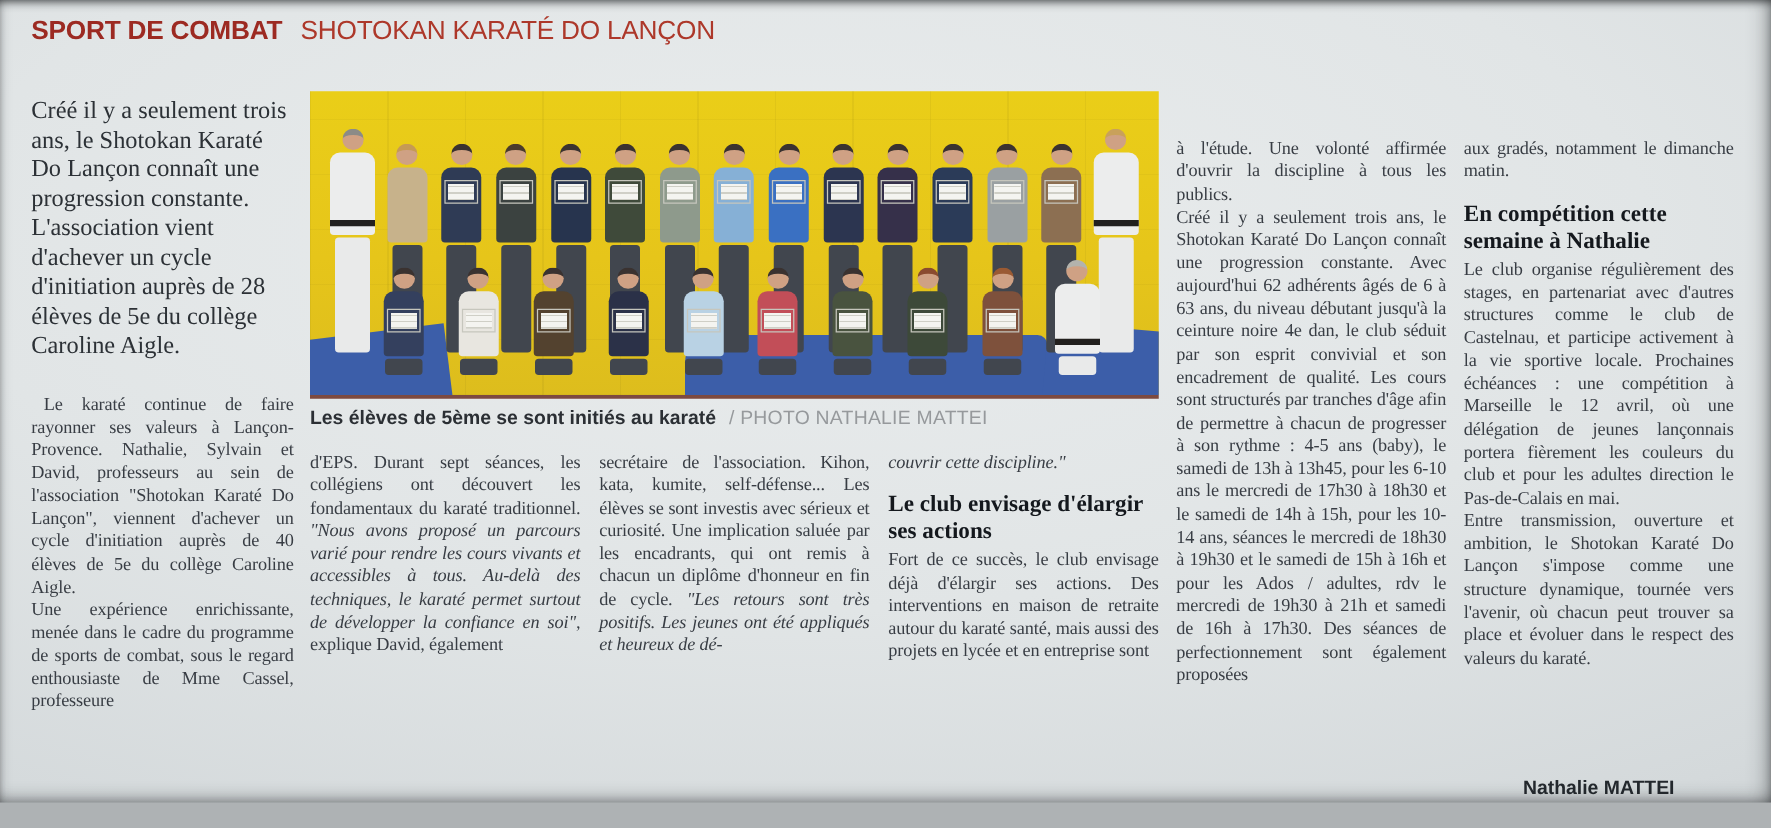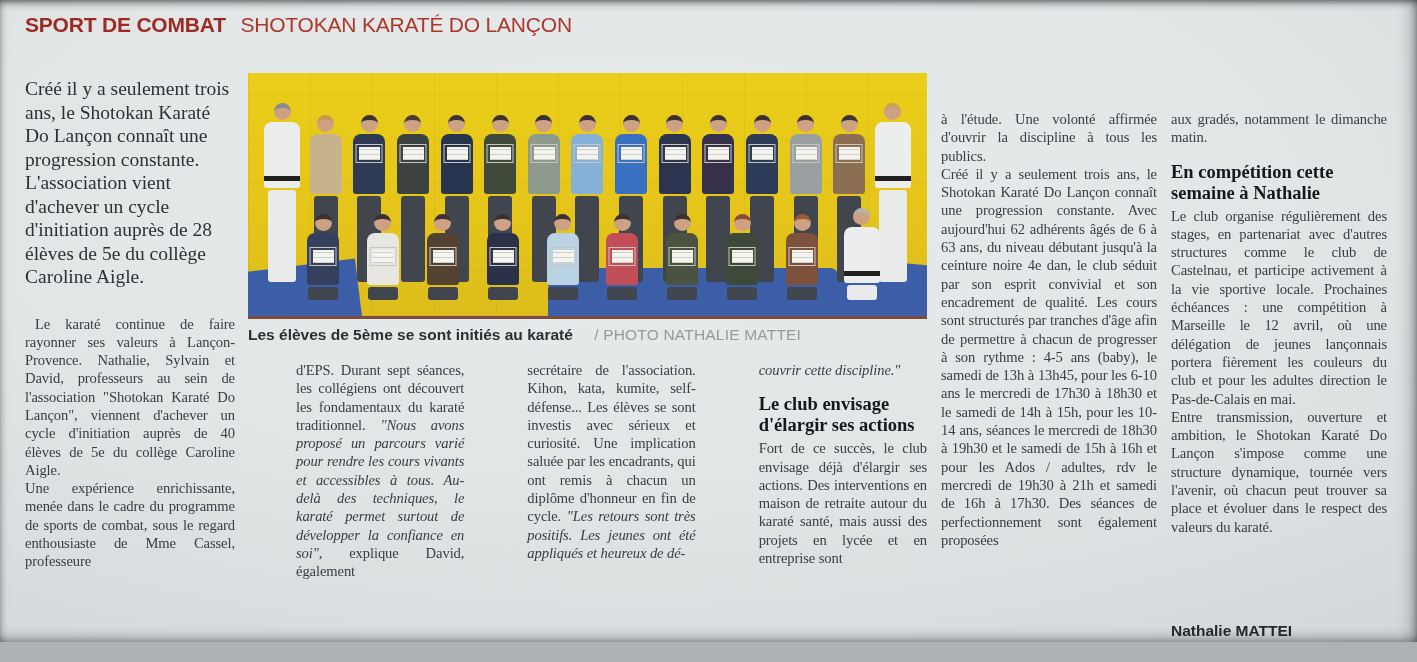--- a/index.html
+++ b/index.html
@@ -92,34 +92,34 @@
     background-image:repeating-linear-gradient(to bottom, transparent 0 4px, #cfcfc6 4px 5px);
     background-clip:content-box;padding:2px;box-sizing:border-box;
   }
   .kneel .cert{top:14px;}
   .belt{position:absolute;bottom:7px;left:0;right:0;height:5px;background:#22201e;}
   .caption-row{
     margin-top:7px;font-family:"Liberation Sans", sans-serif;font-size:15.5px;
     white-space:nowrap;
   }
   .caption{font-weight:700;color:#2b2f34;}
-  .credit{color:#96999c;margin-left:17px;letter-spacing:0.2px;}
+  .credit{color:#96999c;margin-left:6px;letter-spacing:0.2px;}
   .cols234{display:flex;gap:15px;margin-top:17px;flex:1;}
-  .cols234 .col{flex:1;min-width:0;margin-left:48px;}
+  .cols234 .col{flex:1;min-width:0;}
   .subhead{
     margin:15px 0 3px 0;font-size:18.5px;line-height:21px;font-weight:700;
     color:#14181d;text-align:left;
   }
   .col-right{
     width:216px;flex:0 0 auto;padding-top:110px;box-sizing:border-box;
     display:flex;flex-direction:column;height:662px;
   }
   .byline{
     font-family:"Liberation Sans", sans-serif;font-weight:700;font-size:15.5px;
-    color:#24292e;text-align:left;margin-top:auto;margin-bottom:22px;
+    color:#24292e;text-align:center;margin-top:auto;margin-bottom:22px;
   }
 </style>
 </head>
 <body>
 
 <div class="page">
   <div class="content">
 
     <div class="zone-left">
       <div class="kicker-row">

